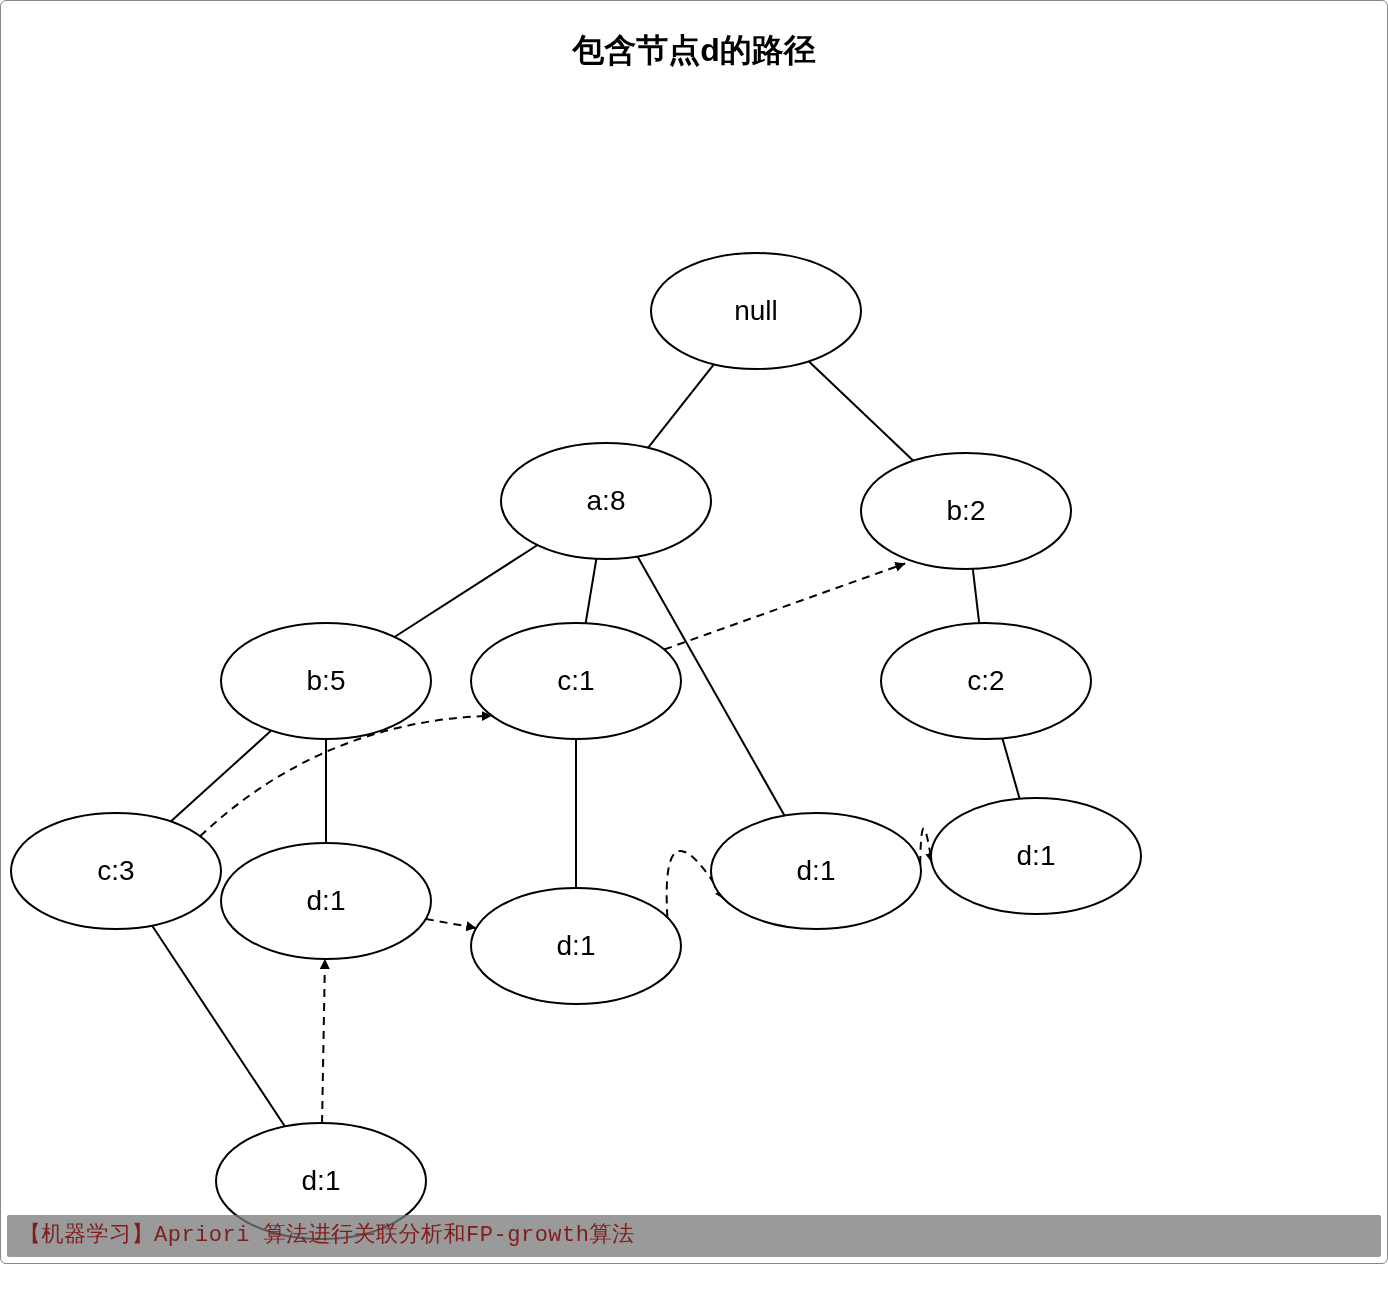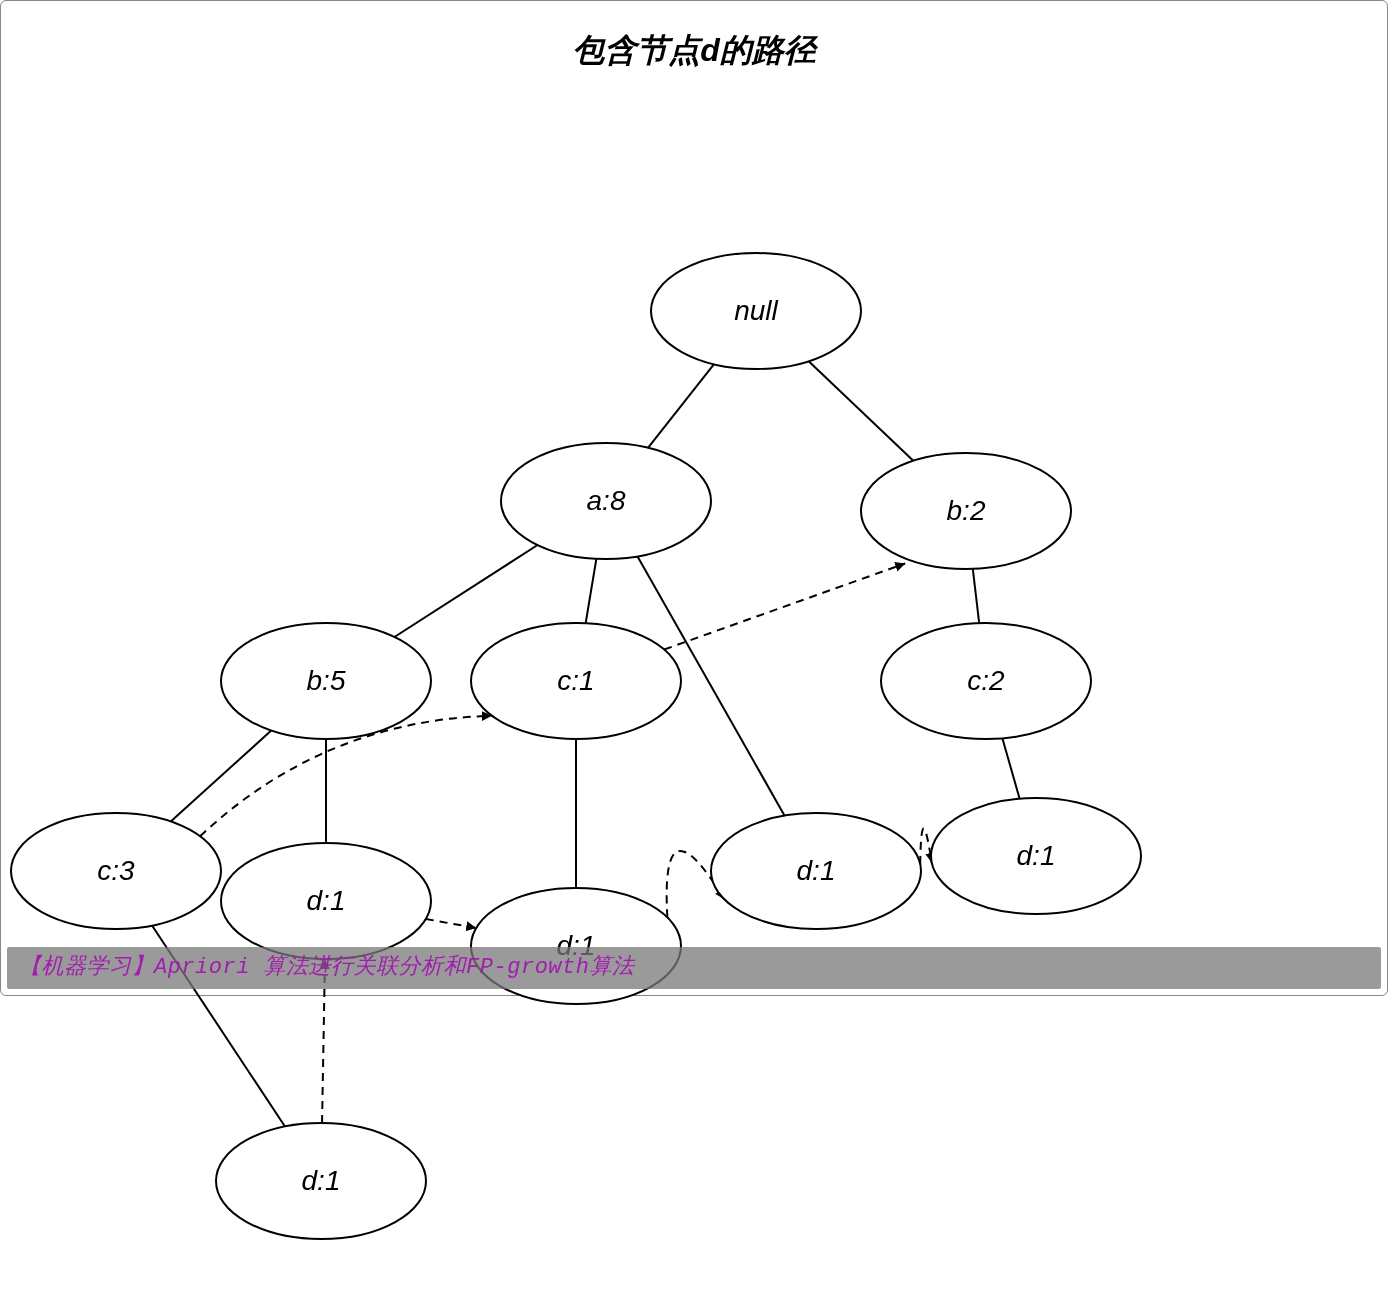--- a/index.html
+++ b/index.html
@@ -6,45 +6,44 @@
     body {
       font-family: -apple-system, BlinkMacSystemFont, "Segoe UI", Arial, sans-serif;
       background: #fff;
       width: 1388px;
       height: 1306px;
       position: relative;
       overflow: hidden;
     }
     .page {
       width: 1388px;
-      height: 996px;
+      height: 1264px;
       background: #fff;
       border: 1px solid #888;
       border-radius: 6px;
       position: relative;
-      font-style: italic;
     }
     .title {
       position: absolute;
       top: 28px;
       left: 50%;
       transform: translateX(-50%);
       font-size: 32px;
       font-weight: 700;
       color: #000;
       white-space: nowrap;
     }
     .caption-bar {
       position: absolute;
       left: 6px;
       right: 6px;
       bottom: 6px;
       height: 42px;
       background: rgba(120,120,120,0.75);
-      color: #a21caf;
+      color: #7f1d1d;
       font-size: 22px;
       line-height: 42px;
       padding-left: 12px;
       border-radius: 2px;
       font-family: "SimSun", "Courier New", monospace;
       letter-spacing: 0.5px;
     }
     svg { position: absolute; top: 0; left: 0; }
     .node-label {
       font-size: 28px;

